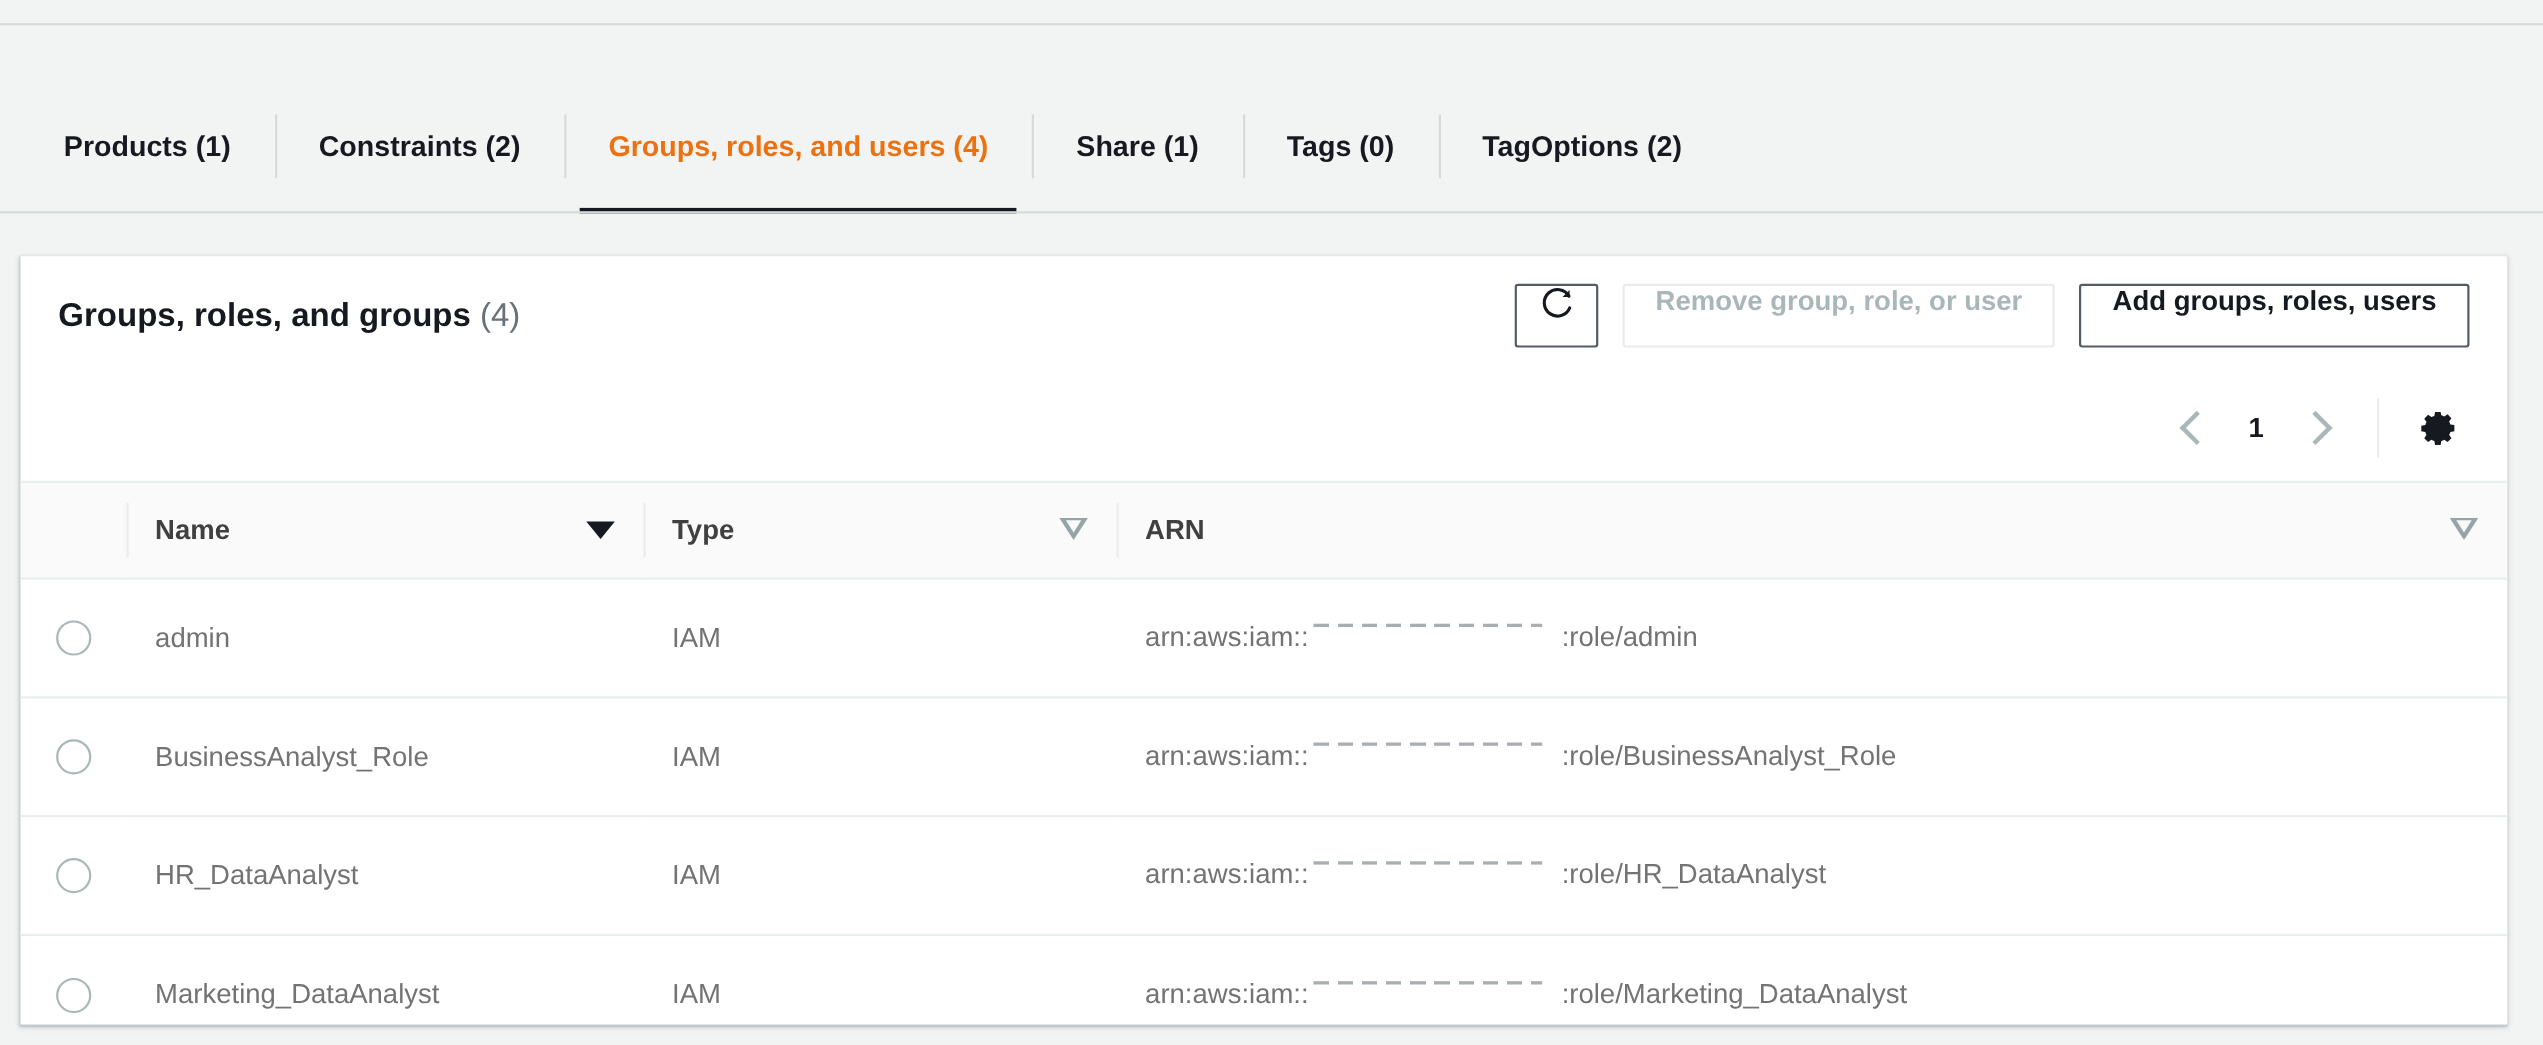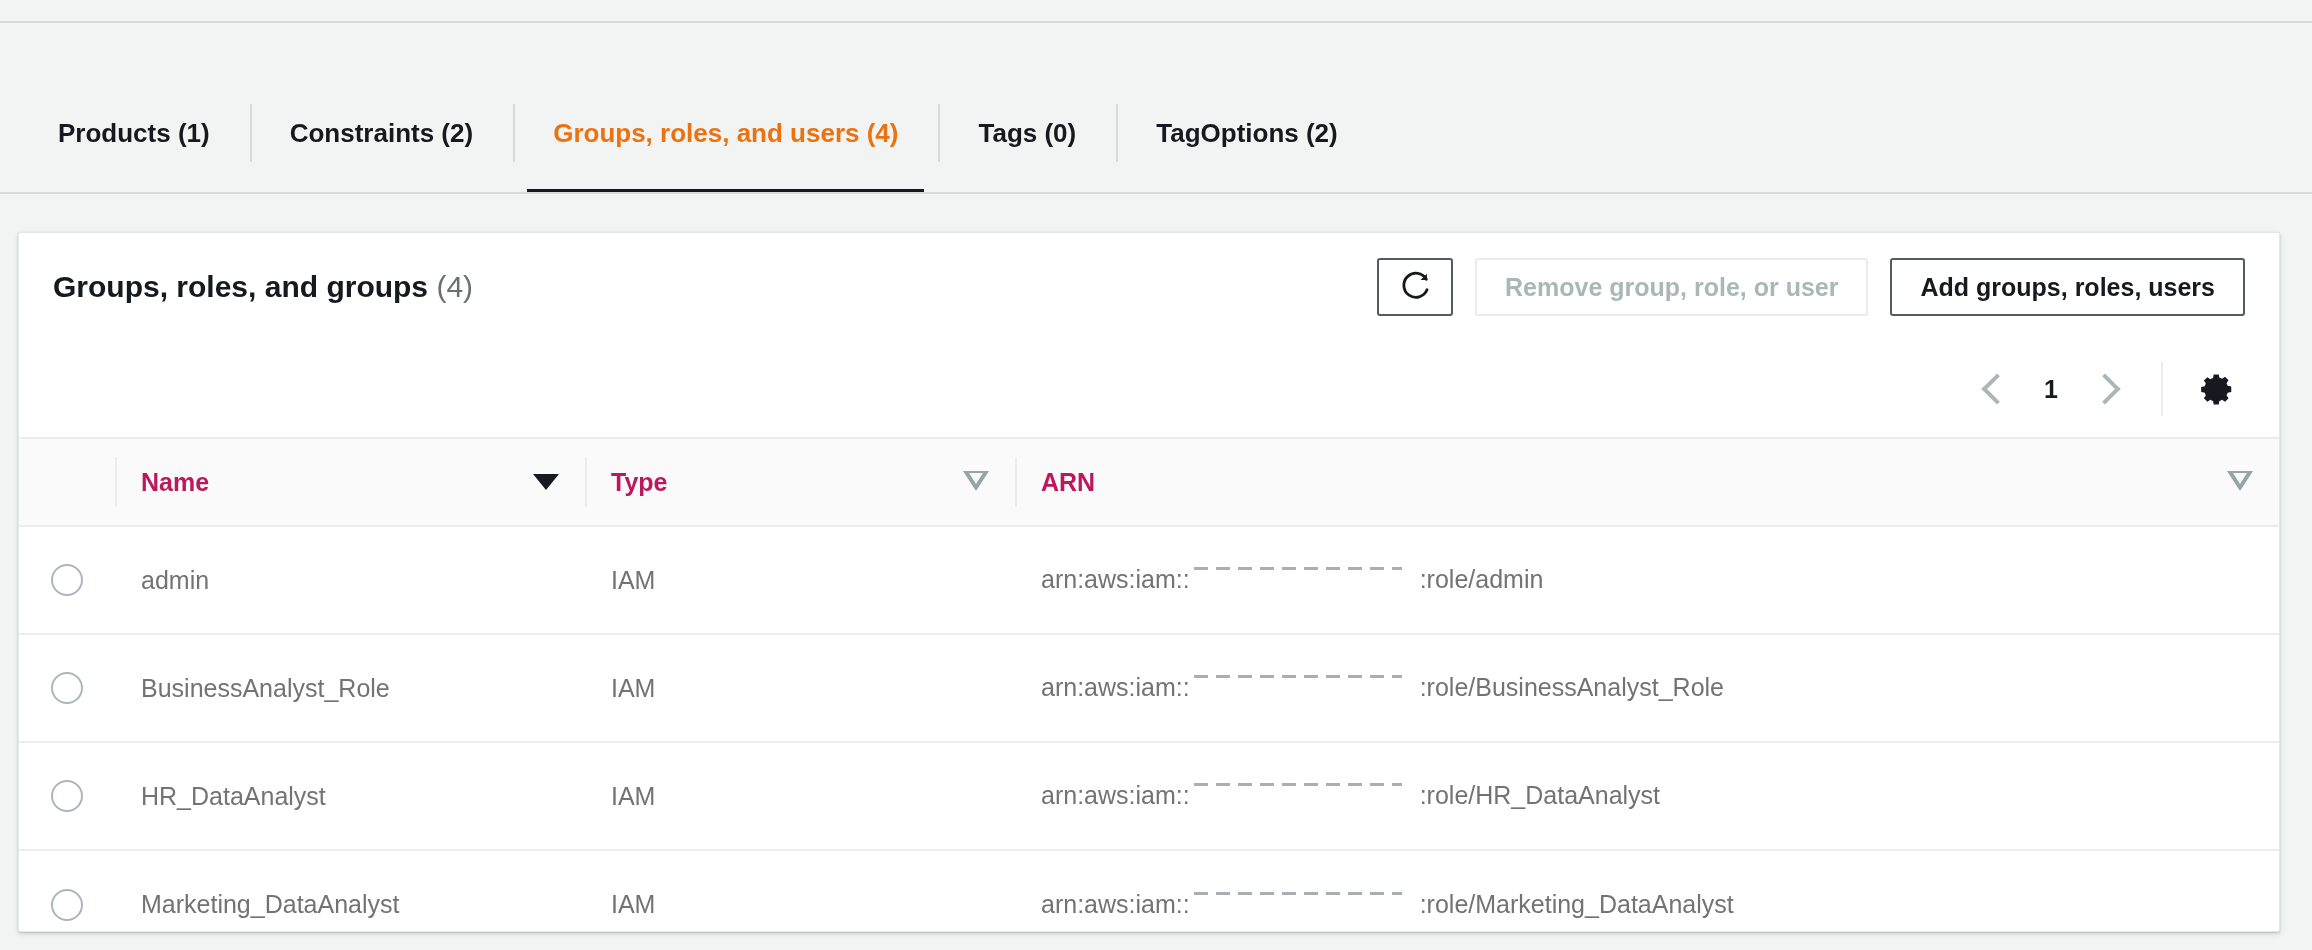--- a/index.html
+++ b/index.html
@@ -127,21 +127,21 @@
     height: 58px;
     border-radius: 3px;
     border: 2px solid #545b64;
     background: #ffffff;
     color: #16191f;
     font-size: 25px;
     font-weight: bold;
     font-family: "Liberation Sans", sans-serif;
     padding: 0 28px;
     display: inline-flex;
-    align-items: center;
+    align-items: flex-start;
     justify-content: center;
     cursor: pointer;
     white-space: nowrap;
   }
   .btn.icon-btn {
     width: 76px;
     padding: 0;
   }
   .btn.disabled {
     border-color: #e9ebed;
@@ -244,21 +244,21 @@
     border-collapse: collapse;
     table-layout: fixed;
   }
   table.grid thead th {
     background: #fafafa;
     border-top: 2px solid #eaeded;
     border-bottom: 2px solid #eaeded;
     height: 86px;
     font-size: 25px;
     font-weight: bold;
-    color: #be185d;
+    color: #404040;
     text-align: left;
     padding: 0;
     vertical-align: middle;
   }
   .th-inner {
     position: relative;
     display: flex;
     align-items: center;
     justify-content: space-between;
     height: 86px;
@@ -369,20 +369,23 @@
       </div>
 
       <div class="tab">
         <span>Constraints (2)</span>
       </div>
 
       <div class="tab active">
         <span>Groups, roles, and users (4)</span>
       </div>
 
+      <div class="tab">
+        <span>Share (1)</span>
+      </div>
 
       <div class="tab">
         <span>Tags (0)</span>
       </div>
 
       <div class="tab">
         <span>TagOptions (2)</span>
       </div>
 
     </div>

